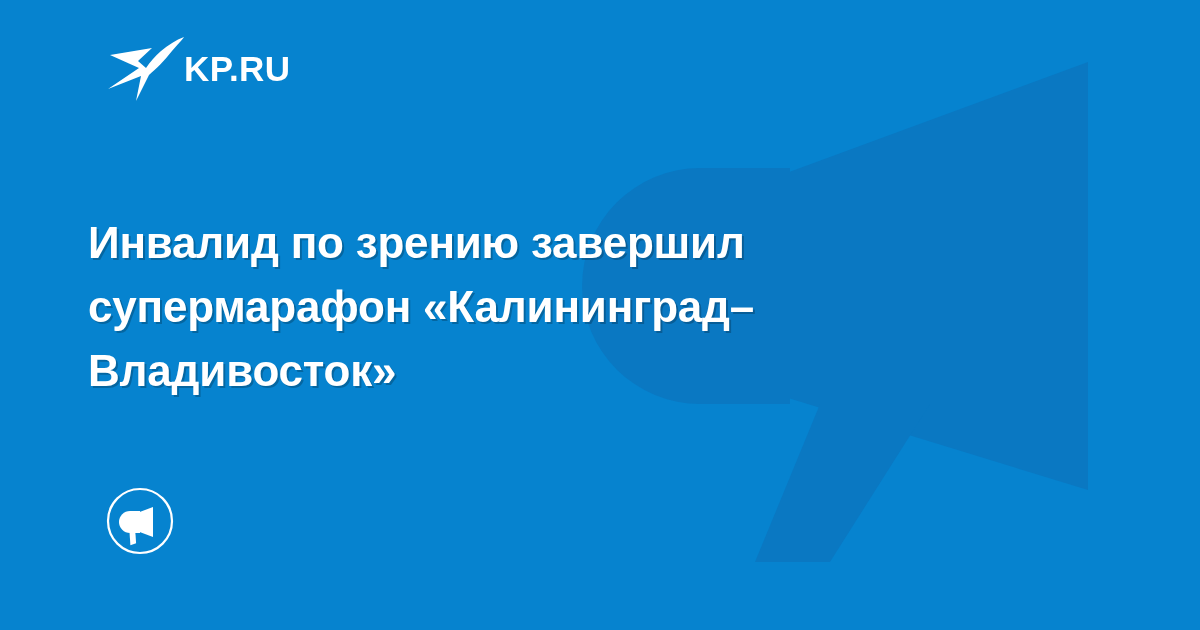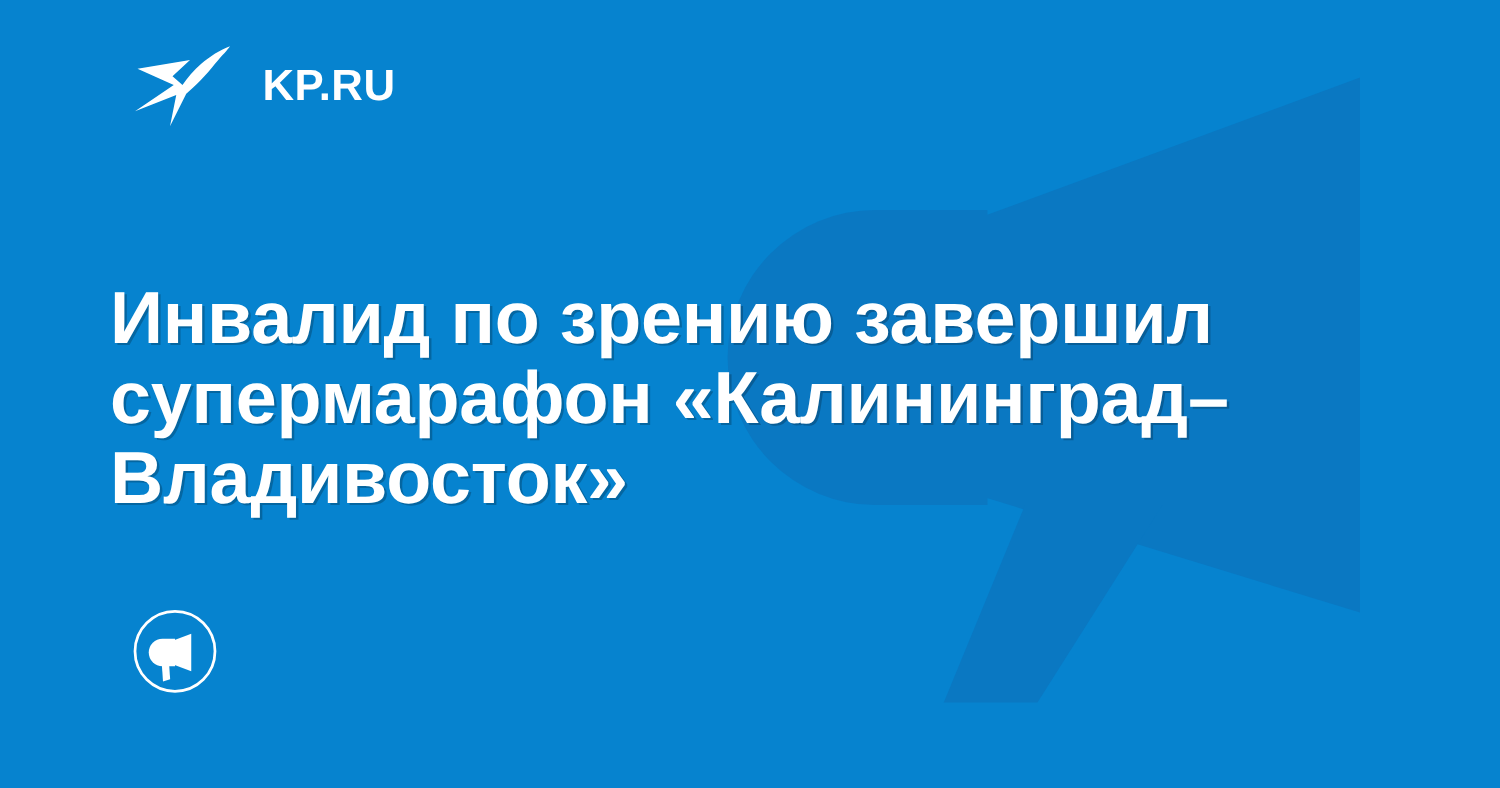--- a/index.html
+++ b/index.html
@@ -36,37 +36,36 @@
     align-items: center;
     height: 64px;
   }
   #brand .bird {
     width: 76px;
     height: 66px;
     display: block;
     flex: 0 0 auto;
   }
   #brand .wordmark {
-    margin-left: 26px;
     color: #ffffff;
     font-size: 35px;
     line-height: 1;
     font-weight: 700;
     letter-spacing: 0.4px;
     white-space: nowrap;
   }
 
   
   #headline {
     position: absolute;
     left: 88px;
     top: 182px;
     width: 900px;
     color: #ffffff;
-    font-size: 59px;
+    font-size: 44px;
     line-height: 64px;
     font-weight: 700;
     letter-spacing: -0.2px;
     text-shadow: 2px 2px 0 rgba(0, 0, 0, 0.22);
     white-space: pre-line;
   }
 
   
   #badge {
     position: absolute;

